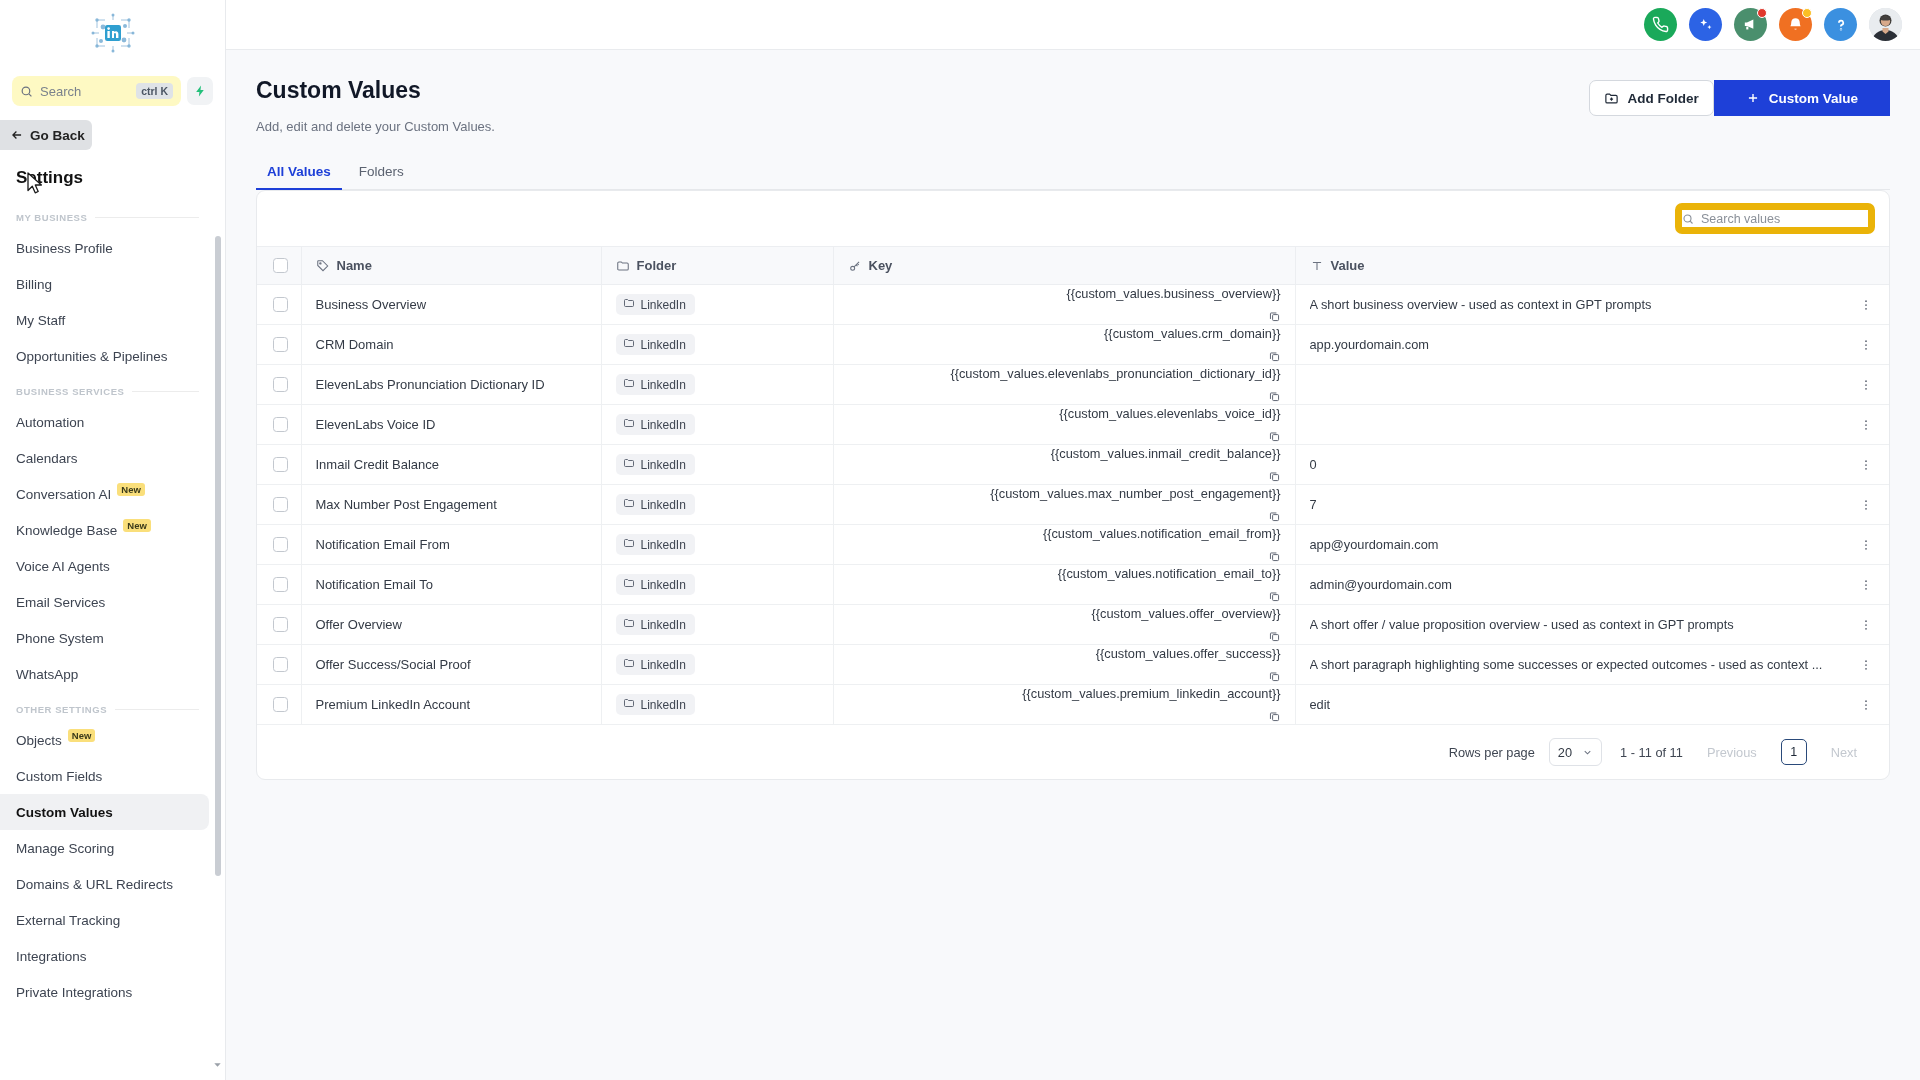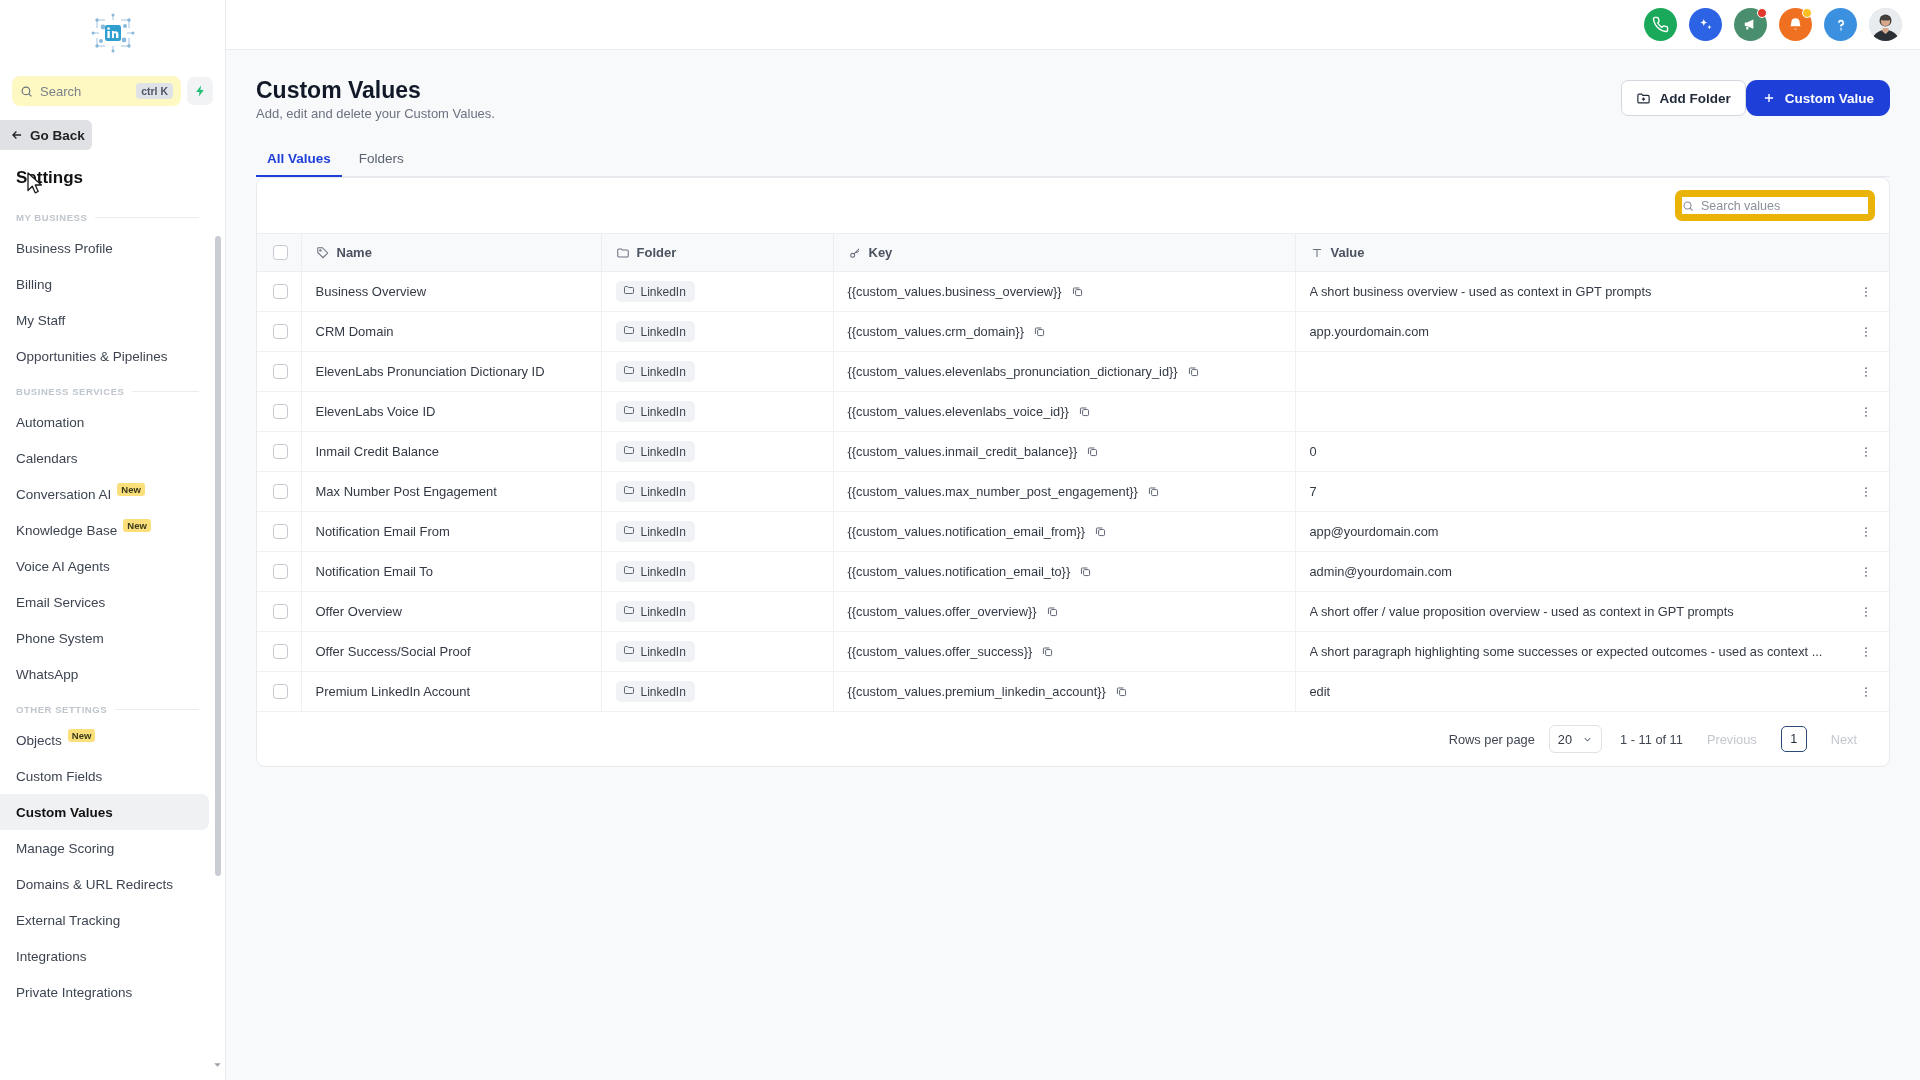--- a/index.html
+++ b/index.html
@@ -100,30 +100,30 @@
   .dot-y { position:absolute; top:0px; right:0px; width:10px; height:10px; border-radius:50%; background:#fbbf24; border:1.5px solid #fff; }
   .avatar-img {
     width: 33px; height: 33px; border-radius: 50%; overflow: hidden; cursor: pointer;
     background: #d7dce2; position: relative;
   }
 
   .content { flex: 1; padding: 26px 30px 0 30px; overflow: hidden; }
 
   .page-head { display: flex; align-items: flex-start; justify-content: space-between; }
   .page-title { font-size: 23px; font-weight: 700; color: #111827; line-height: 28px; }
-  .page-sub { font-size: 13px; color: #6b7280; margin-top: 2px; }
+  .page-sub { font-size: 13px; color: #6b7280; margin-top: 15px; }
   .head-actions { display: flex; align-items: center; margin-top: 4px; }
   .btn-outline {
     height: 36px; border: 1px solid #d4d8de; background: #fff; border-radius: 7px;
     display: flex; align-items: center; gap: 8px; padding: 0 14px; cursor: pointer;
     font-size: 13.5px; color: #1f2937; font-weight: 600;
   }
   .btn-primary {
-    height: 36px; background: #1e40d8; border-radius: 11px; display: flex; align-items: center;
-    gap: 9px; padding: 0 16px; cursor: pointer; font-size: 13.5px; color: #fff; font-weight: 600;
+    height: 36px; background: #1e40d8; border-radius: 0; display: flex; align-items: center;
+    gap: 9px; padding: 0 32px; cursor: pointer; font-size: 13.5px; color: #fff; font-weight: 600;
     border: none;
   }
 
   .tabs { display: flex; gap: 6px; margin-top: 22px; border-bottom: 1px solid #e6e8eb; }
   .tab {
     font-size: 13.5px; color: #5b6270; padding: 7px 11px 9px 11px; cursor: pointer;
     position: relative; top: 1px;
   }
   .tab.active { color: #1e40d8; font-weight: 600; border-bottom: 2px solid #1e40d8; }
 
@@ -164,21 +164,21 @@
   tbody tr:last-child td { border-bottom: 1px solid #eef0f2; }
 
   .cbx {
     width: 15px; height: 15px; border: 1.3px solid #c3c8cf; border-radius: 3.5px;
     background: #fff; cursor: pointer; display: block;
   }
   .folder-pill {
     display: inline-flex; align-items: center; gap: 6px; background: #f1f2f5;
     border-radius: 5px; padding: 3px 9px 3px 7px; font-size: 12px; color: #3f4652;
   }
-  .key-cell { display: flex; align-items: center; gap: 9px; }
+  .key-cell { display: flex; align-items: flex-end; gap: 9px; flex-direction: column; }
   .key-txt { font-size: 12.8px; color: #333a45; white-space: nowrap; }
   .copy-btn { cursor: pointer; display: flex; color: #5b6270; }
   .val-txt {
     white-space: nowrap; overflow: hidden; text-overflow: ellipsis; display: block;
     font-size: 12.8px; color: #333a45;
   }
   .kebab { cursor: pointer; display: flex; justify-content: center; color: #5b6270; }
 
   .card-foot { display: flex; align-items: center; justify-content: flex-end; gap: 14px; padding: 13px 22px; }
   .rpp-lbl { font-size: 12.8px; color: #3f4652; }

